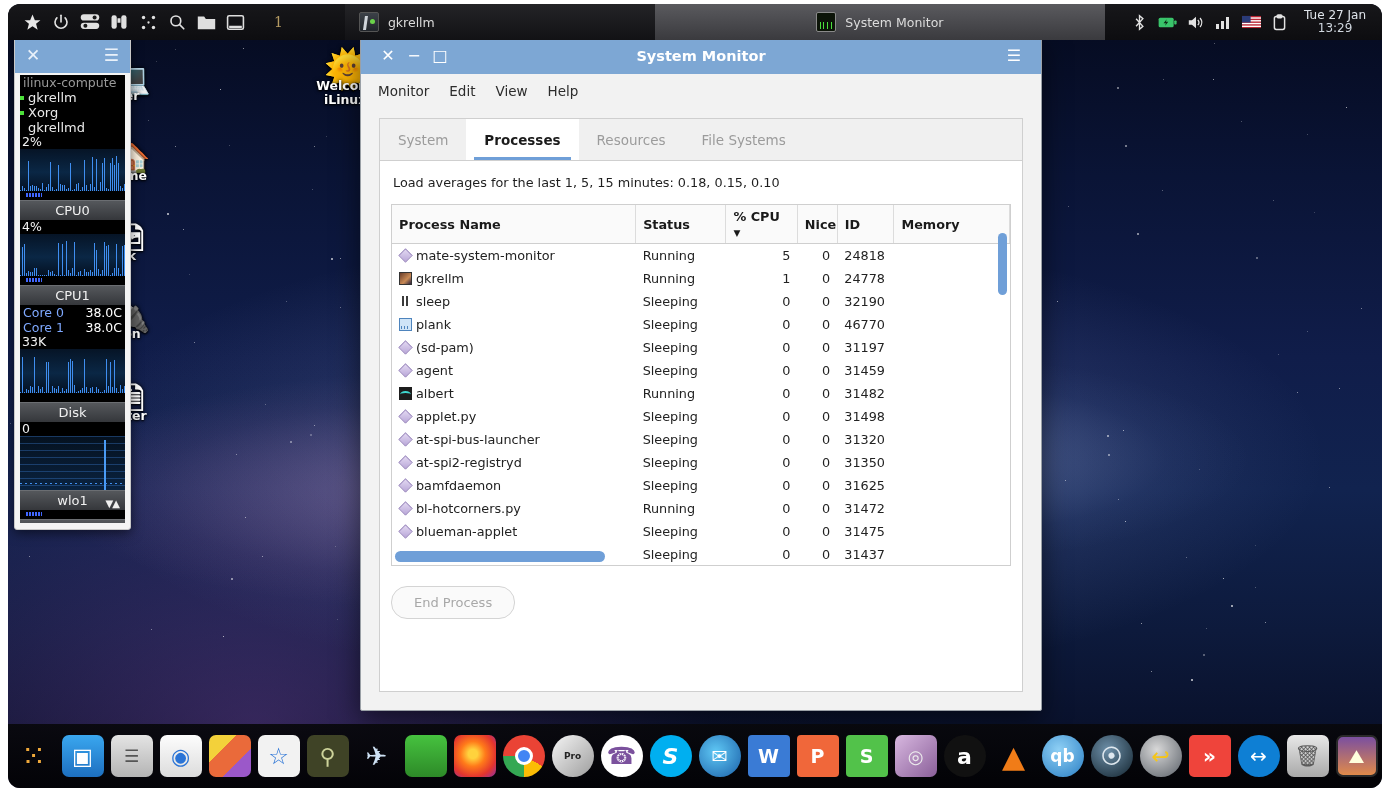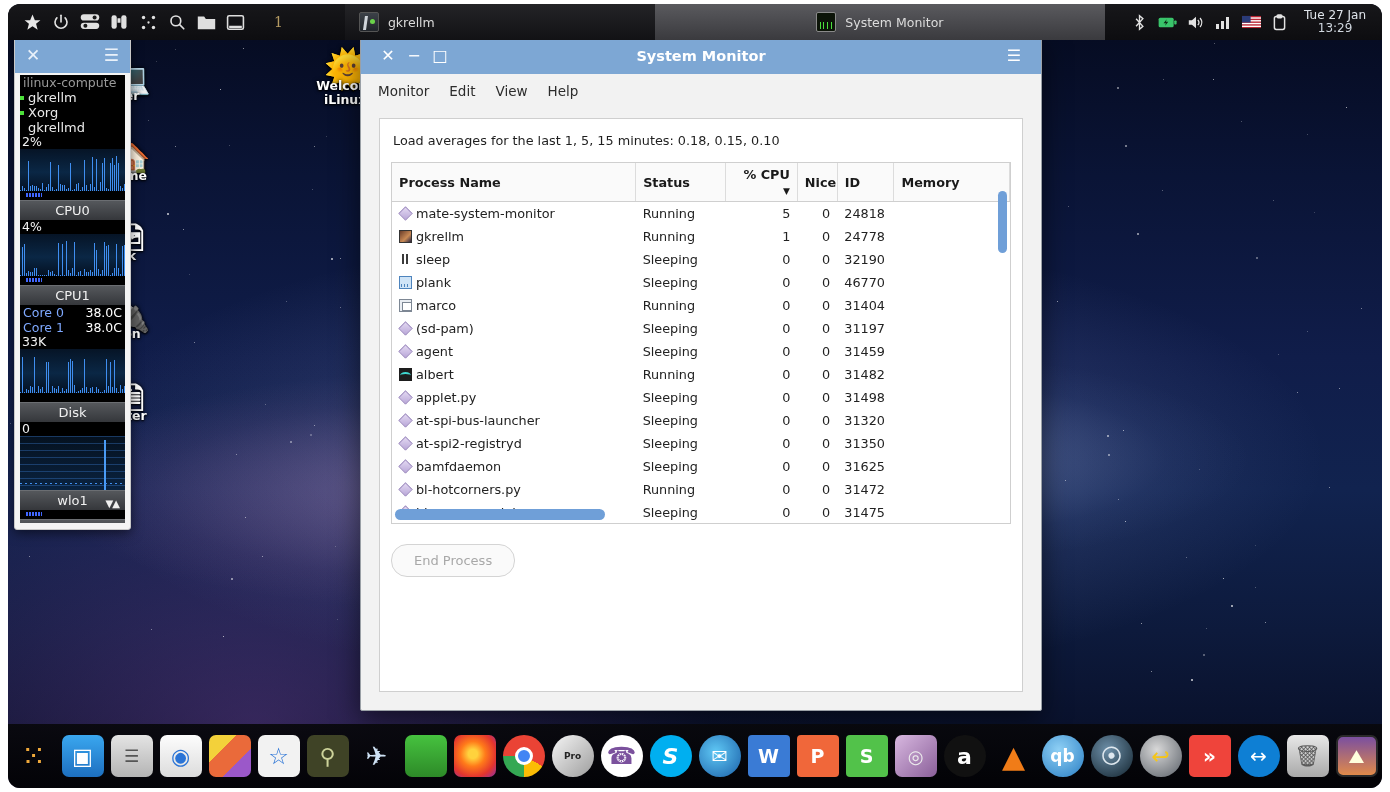--- a/index.html
+++ b/index.html
@@ -112,21 +112,21 @@
      color:#9b9b9b; position:relative; }
   .nb-tab.sel { color:#1b1b1b; font-weight:bold; background:#ffffff; }
   .nb-tab.sel:after { content:""; position:absolute; left:8px; right:8px; bottom:0; height:3px; background:#6f9fd8; }
   #nb-page { flex:1; padding:14px 11px 10px 11px; display:flex; flex-direction:column; background:#fff; }
   #loadavg { font-size:12.8px; color:#1e1e1e; margin-bottom:14px; padding-left:2px; }
 
   #ptable-wrap { border:1px solid #cfcfcf; background:#fff; flex:none; height:362px; position:relative; overflow:hidden; }
   table#ptable { border-collapse:collapse; width:100%; table-layout:fixed; }
   #ptable th { background:#fafafa; border-bottom:1px solid #cfcfcf; border-right:1px solid #dcdcdc;
      font-size:12.8px; font-weight:bold; color:#1a1a1a; text-align:left; padding:4px 7px; height:24px; }
-  #ptable th.num { text-align:right; }
+  #ptable th.num { }
   #ptable td { font-size:12.8px; color:#222; padding:2px 7px; height:23px; white-space:nowrap;
      overflow:hidden; }
   #ptable td.num { text-align:right; }
   .picon { display:inline-block; width:13px; height:13px; vertical-align:-2px; margin-right:4px; }
   .picon.diamond { background:linear-gradient(135deg,#e3d9f2,#b9a7d8); transform:rotate(45deg) scale(.78);
      border:1px solid #8d7bb0; }
   .picon.gkrellm { background:linear-gradient(135deg,#6a3d2a,#c98a55 60%,#2b2440); border:1px solid #333; }
   .picon.plank { background:#cfe4f7; border:1px solid #4e84bd; position:relative; }
   .picon.plank:after{content:"";position:absolute;left:1px;bottom:1px;right:1px;height:3px;
      background:repeating-linear-gradient(90deg,#4e84bd 0 1px,transparent 1px 3px);}
@@ -595,20 +595,26 @@
 
     <div id="sm-menubar">
       <span class="sm-menu">Monitor</span>
       <span class="sm-menu">Edit</span>
       <span class="sm-menu">View</span>
       <span class="sm-menu">Help</span>
     </div>
 
     <div id="sm-area">
       <div id="nb">
+        <div id="nb-tabs">
+          <div class="nb-tab">System</div>
+          <div class="nb-tab sel">Processes</div>
+          <div class="nb-tab">Resources</div>
+          <div class="nb-tab">File Systems</div>
+        </div>
 
         <div id="nb-page">
           <div id="loadavg">Load averages for the last 1, 5, 15 minutes: 0.18, 0.15, 0.10</div>
 
           <div id="ptable-wrap">
             <table id="ptable">
               <colgroup>
                 <col style="width:232px">
                     <col style="width:86px">
                     <col style="width:68px">
@@ -656,28 +662,20 @@
                     </tr>
                     <tr>
                       <td><span class="picon plank"></span><span>plank</span></td>
                       <td>Sleeping</td>
                       <td class="num">0</td>
                       <td class="num">0</td>
                       <td>46770</td>
                       <td></td>
                     </tr>
                     <tr>
-                      <td><span class="picon marco"></span><span>marco</span></td>
-                      <td>Running</td>
-                      <td class="num">0</td>
-                      <td class="num">0</td>
-                      <td>31404</td>
-                      <td></td>
-                    </tr>
-                    <tr>
                       <td><span class="picon diamond"></span><span>(sd-pam)</span></td>
                       <td>Sleeping</td>
                       <td class="num">0</td>
                       <td class="num">0</td>
                       <td>31197</td>
                       <td></td>
                     </tr>
                     <tr>
                       <td><span class="picon diamond"></span><span>agent</span></td>
                       <td>Sleeping</td>

